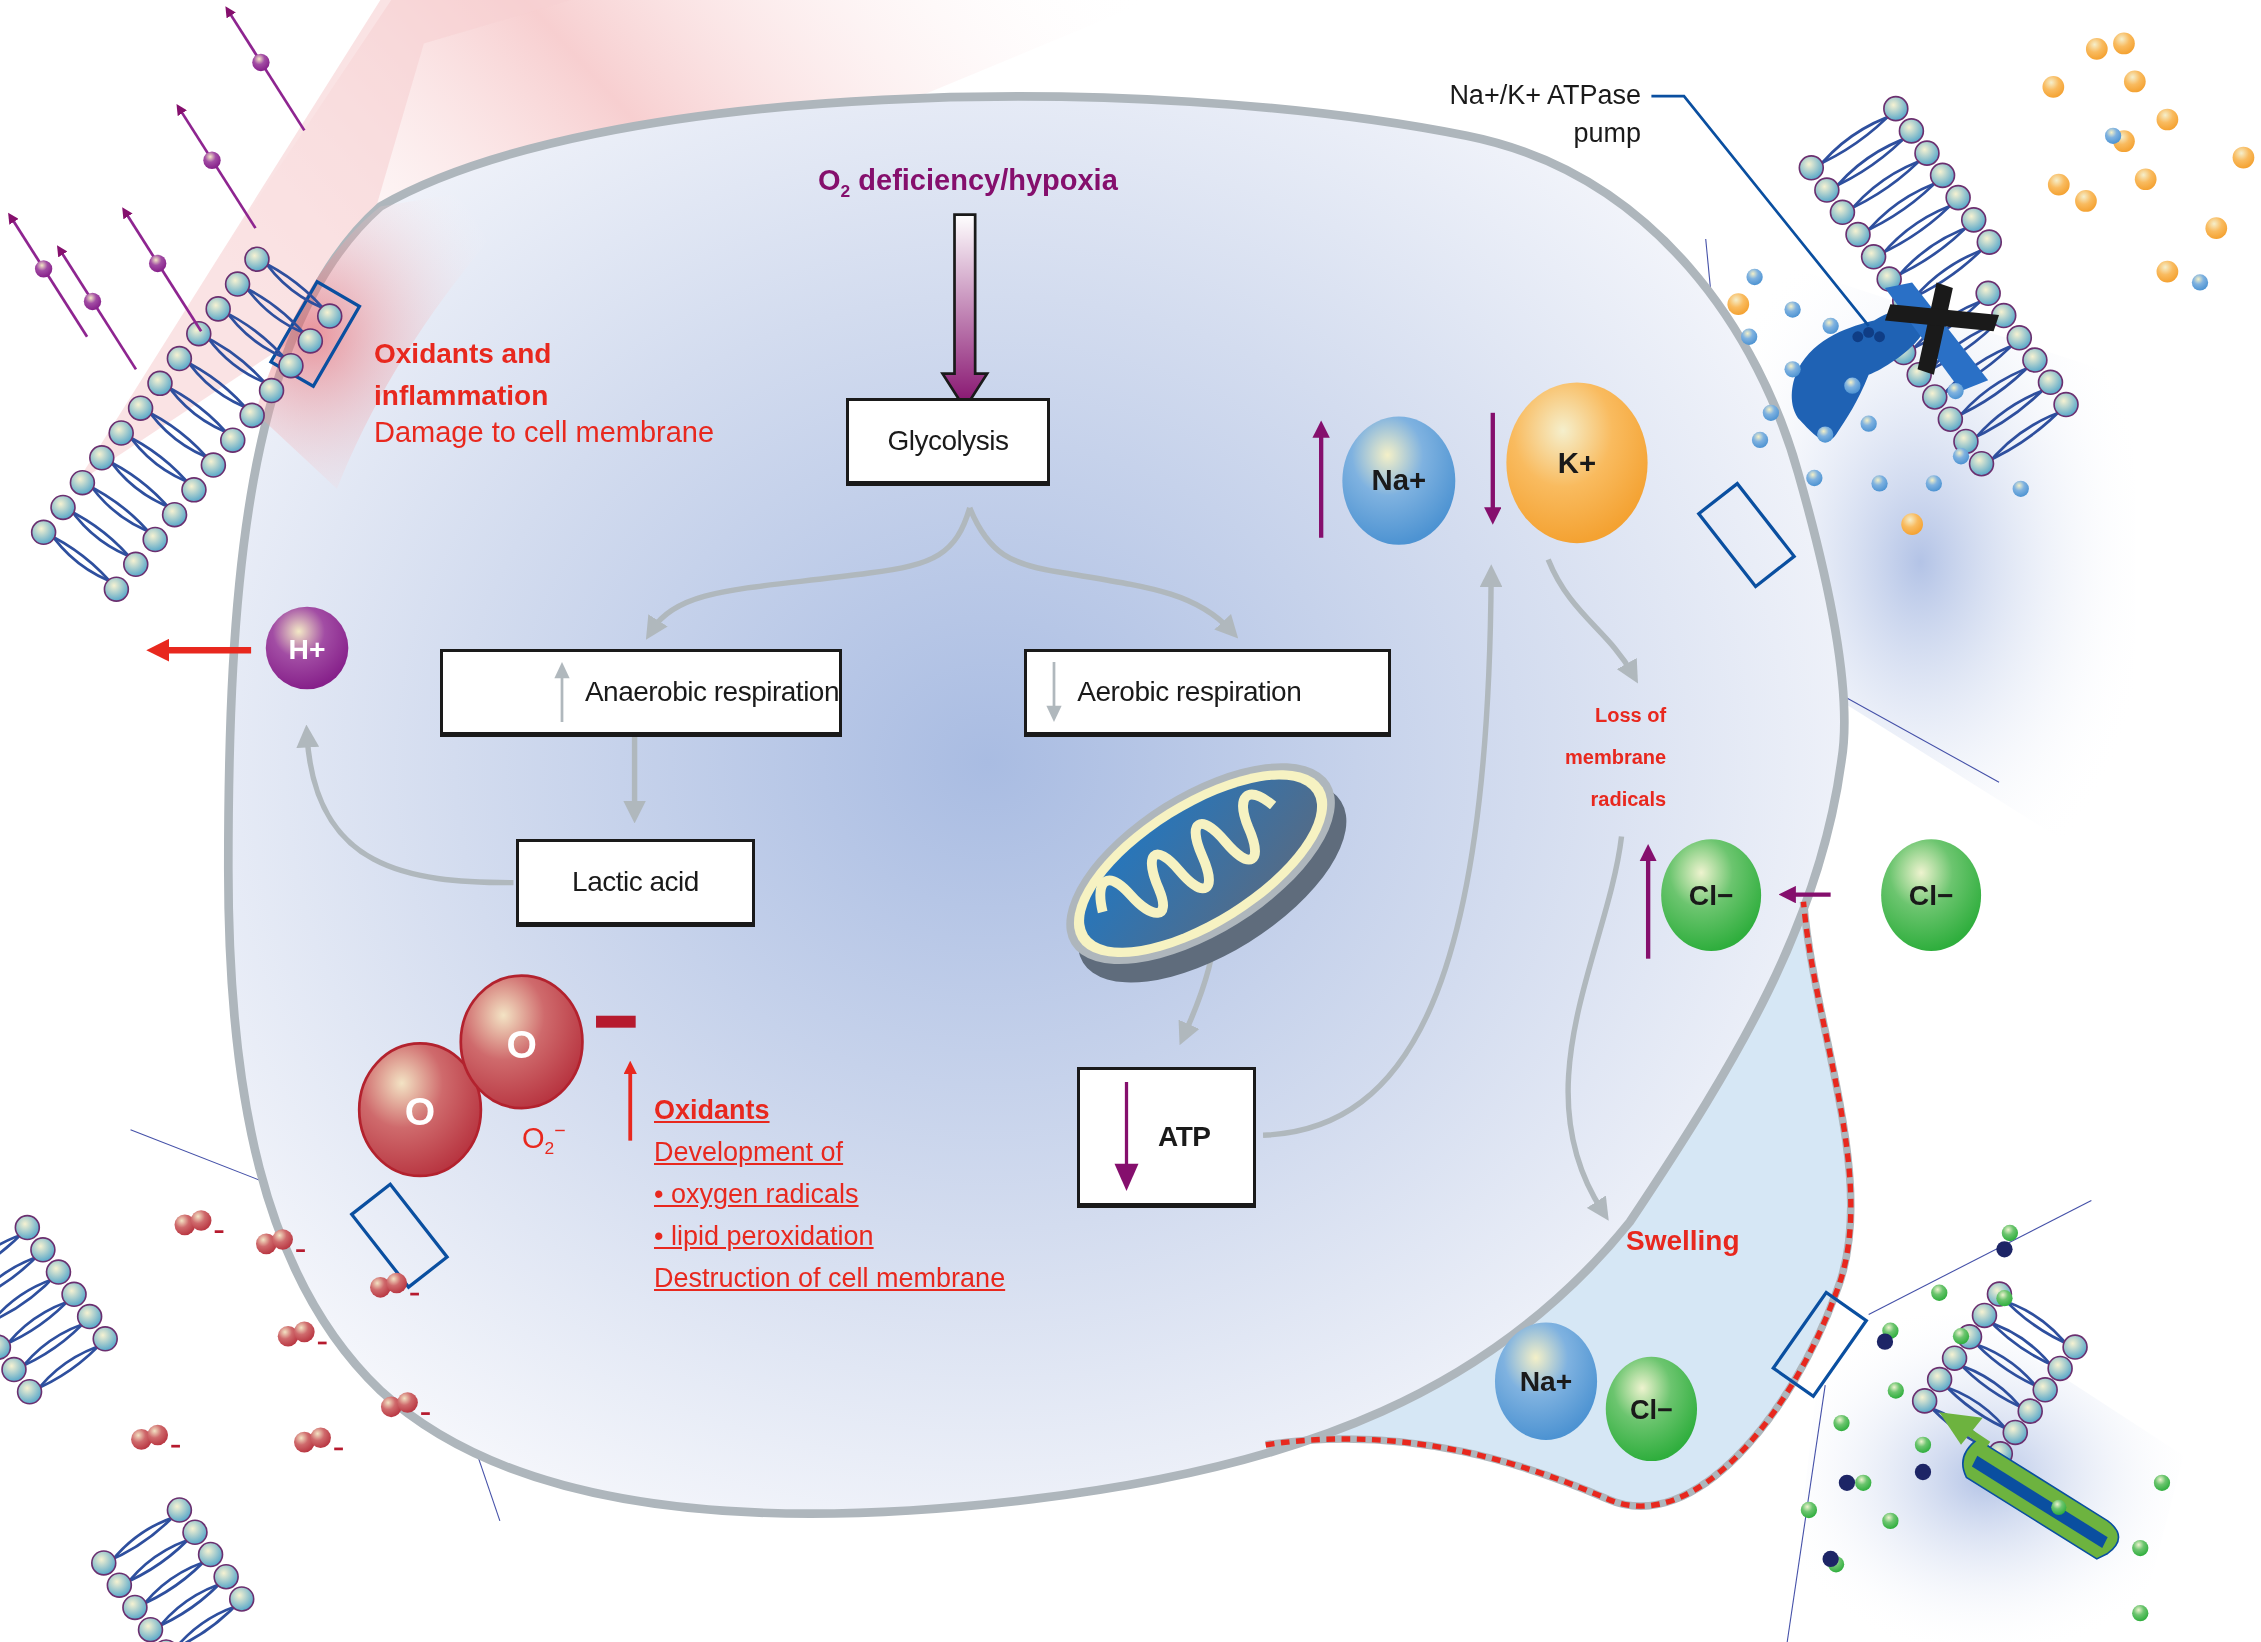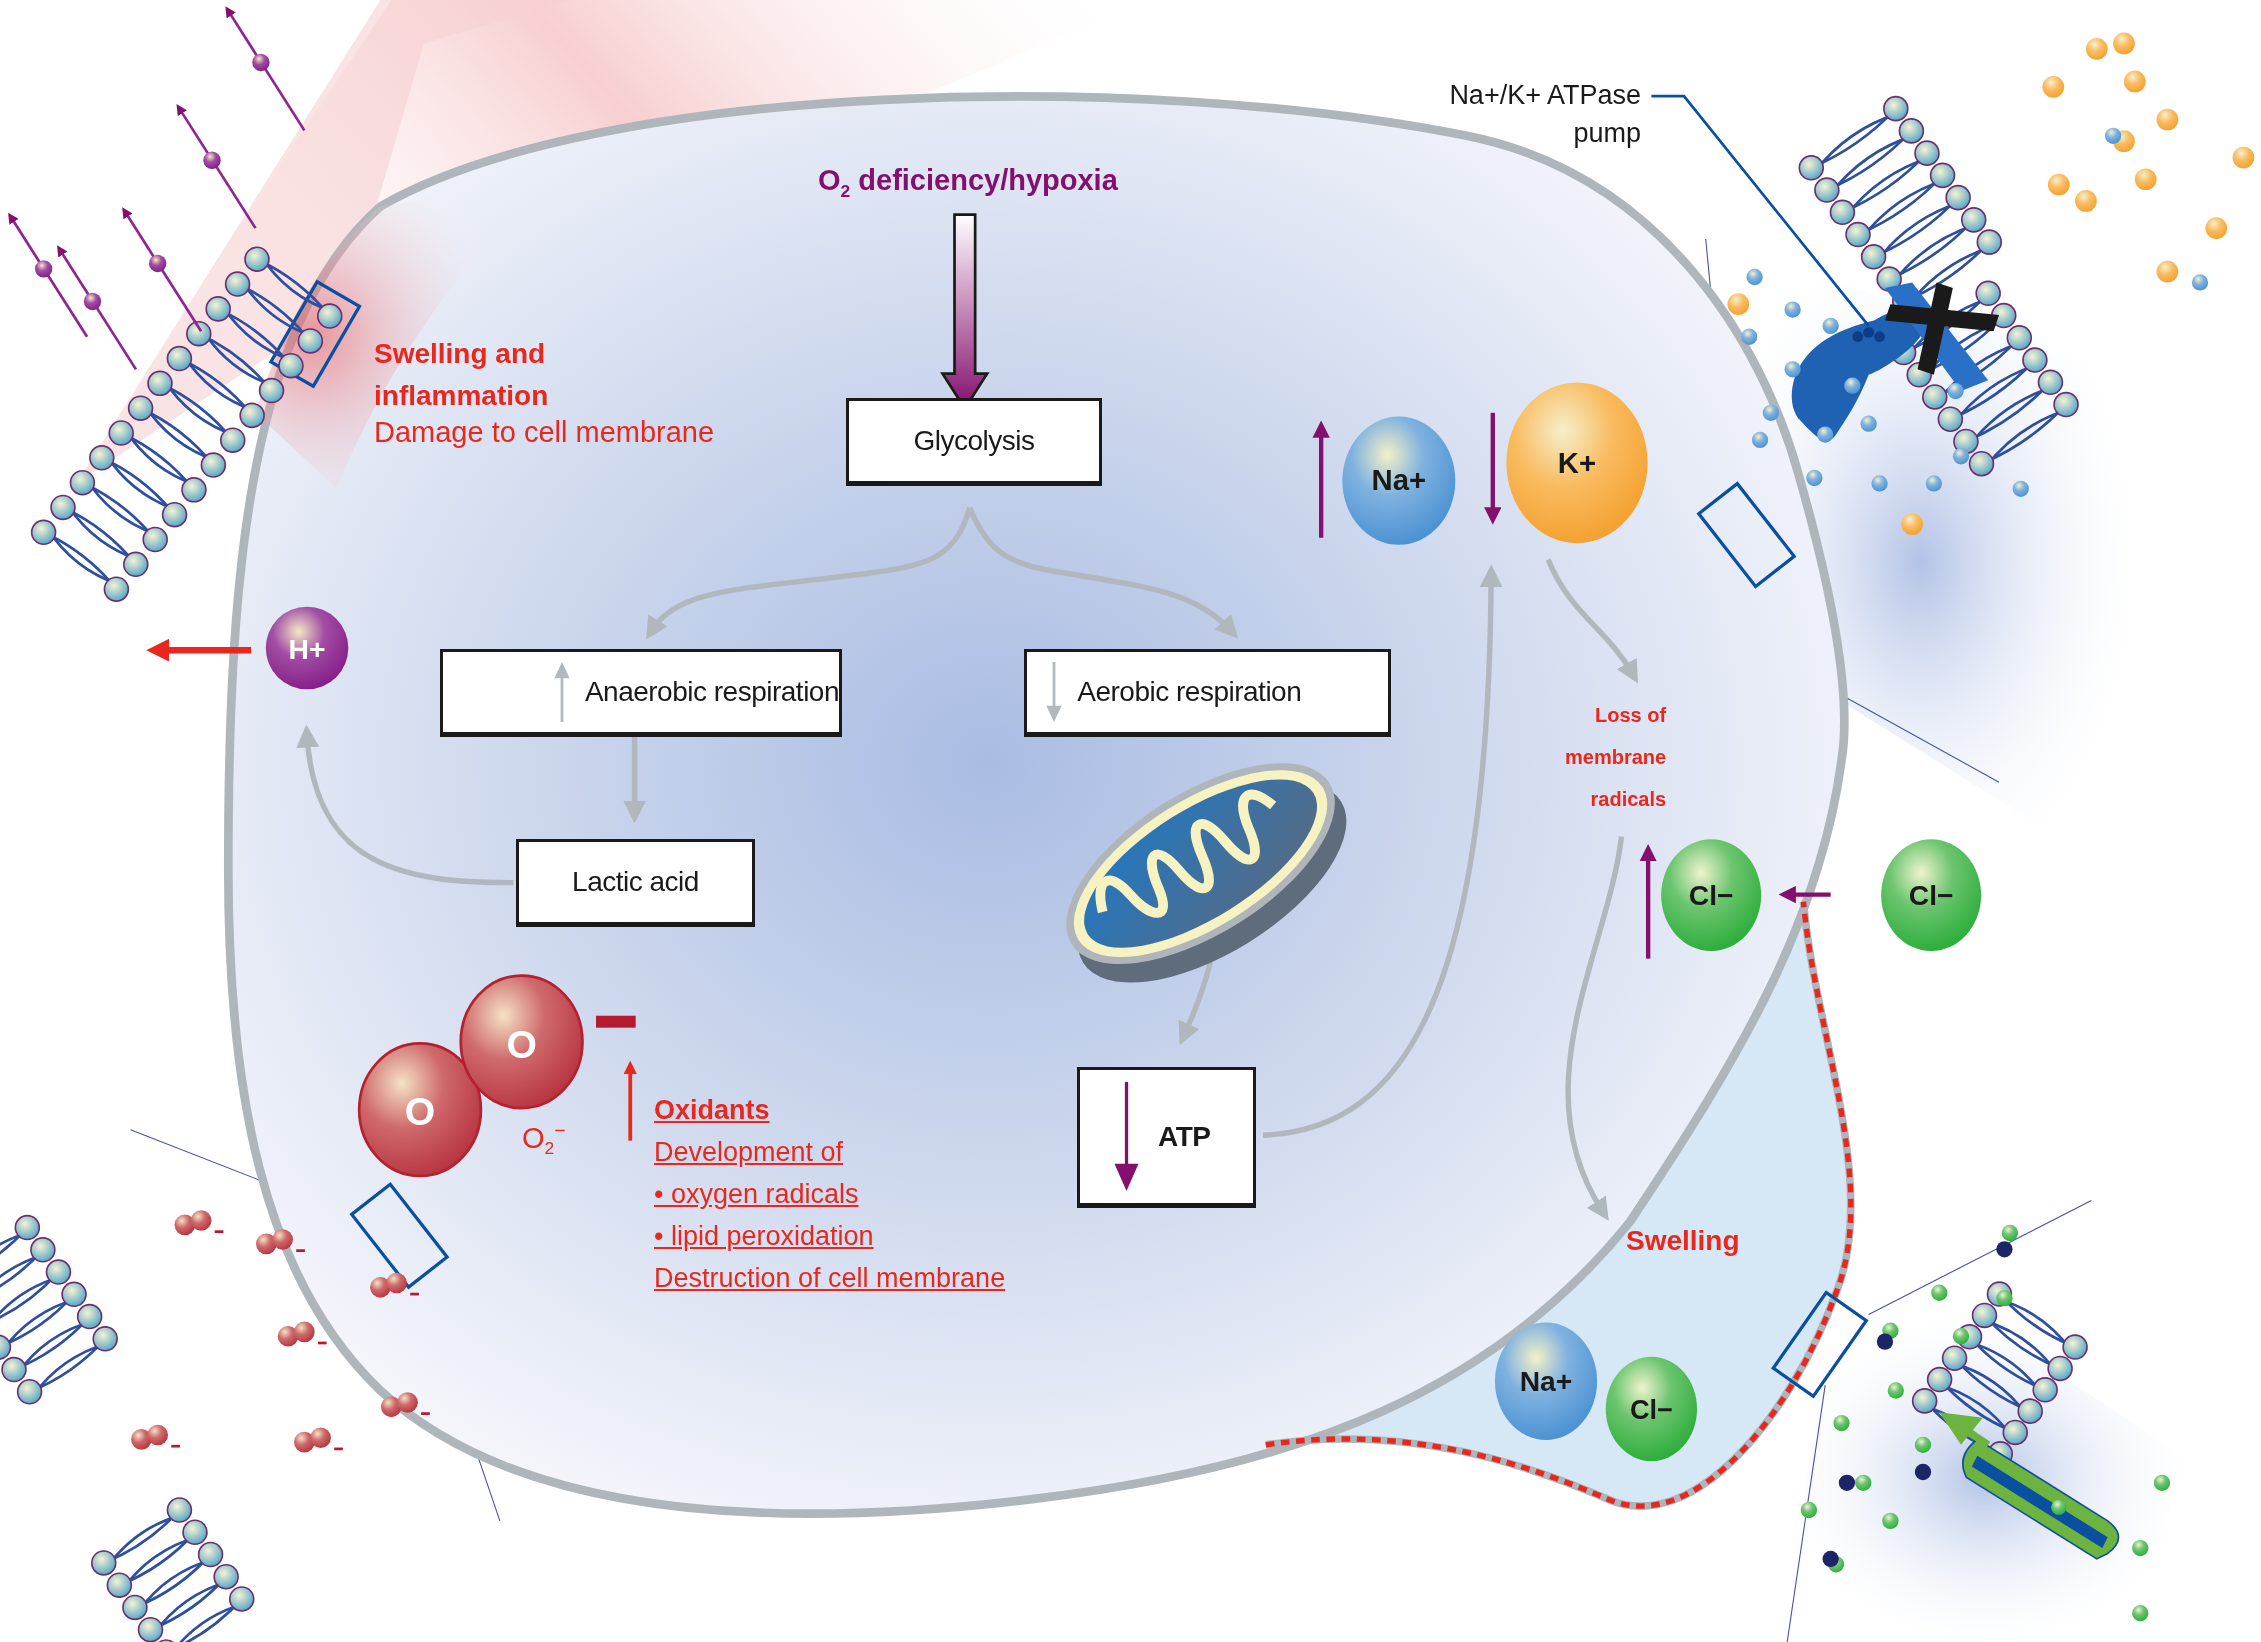--- a/index.html
+++ b/index.html
@@ -464,21 +464,21 @@
   <g>
     <ellipse cx="773" cy="2043" rx="112" ry="122" fill="url(#oGrad)" stroke="#b3222e" stroke-width="5"></ellipse>
     <ellipse cx="960" cy="1918" rx="112" ry="122" fill="url(#oGrad)" stroke="#b3222e" stroke-width="5"></ellipse>
     <text class="ion-text" x="773" y="2072" text-anchor="middle" font-size="72" style="fill:#ffffff">O</text>
     <text class="ion-text" x="960" y="1947" text-anchor="middle" font-size="72" style="fill:#ffffff">O</text>
     <rect x="1097" y="1870" width="73" height="22" fill="#b61a2e"></rect>
   </g>
   <line x1="1160" y1="2100" x2="1160" y2="1965" stroke="#e8281e" stroke-width="7" marker-end="url(#redHead)"></line>
 </svg>
 
-<div class="box" style="left:846px;top:398px;width:256px;height:88px;">
+<div class="box" style="left:846px;top:398px;width:204px;height:88px;">
   <span>Glycolysis</span>
 </div>
 <div class="box" style="left:440px;top:649px;width:402px;height:88px;justify-content:flex-end;padding-left:16.3px;">
   <svg width="22" height="60" style="margin-right:12px;" viewBox="0 0 40 110">
       <line x1="20" y1="110" x2="20" y2="20" stroke="#b0b8bd" stroke-width="5"></line>
       <path d="M6,30 L20,0 L34,30 Z" fill="#b0b8bd"></path>
     </svg>
   <span>Anaerobic respiration</span>
 </div>
 <div class="box" style="left:1024px;top:649px;width:367px;height:88px;justify-content:flex-start;padding-left:16.3px;">
@@ -497,21 +497,21 @@
       <path d="M8,150 L30,200 L52,150 Z" fill="#850f6d"></path>
     </svg>
   <span style="font-weight:bold;">ATP</span>
 </div>
 
 <div class="lbl purple bold" style="left:818px;top:163px;font-size:29px;">
   <span>O</span><sub style="font-size:17.4px;">2</sub><span> deficiency/hypoxia</span>
 </div>
 
 <div class="lbl red bold" style="left:374px;top:333px;font-size:28px;line-height:42px;">
-  <div>Swelling and</div>
+  <div>Oxidants and</div>
   <div>inflammation</div>
 </div>
 <div class="lbl red" style="left:374px;top:415px;font-size:29px;">Damage to cell membrane</div>
 
 <div class="lbl red" style="left:522px;top:1119px;font-size:29px;">
   <span>O</span><sub style="font-size:17.4px;">2</sub><sup style="font-size:19.6px;">−</sup>
 </div>
 
 <div class="lbl red" style="left:654px;top:1089px;font-size:27px;line-height:42px;text-decoration:underline;">
   <div class="bold">Oxidants</div>

